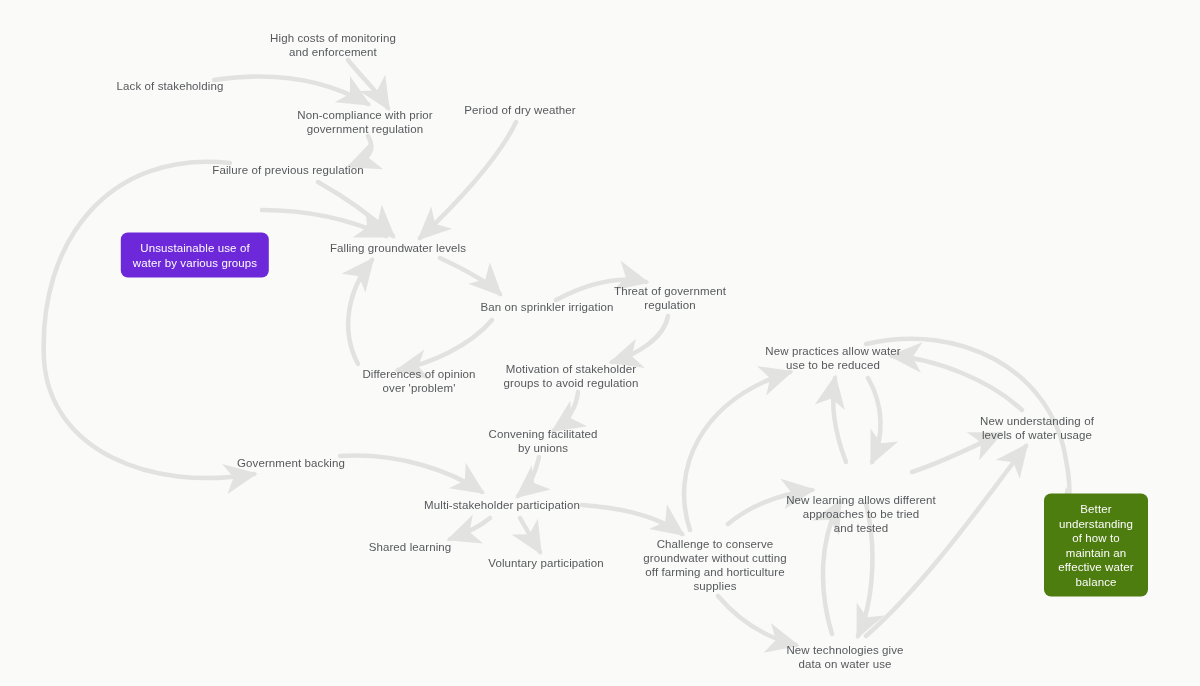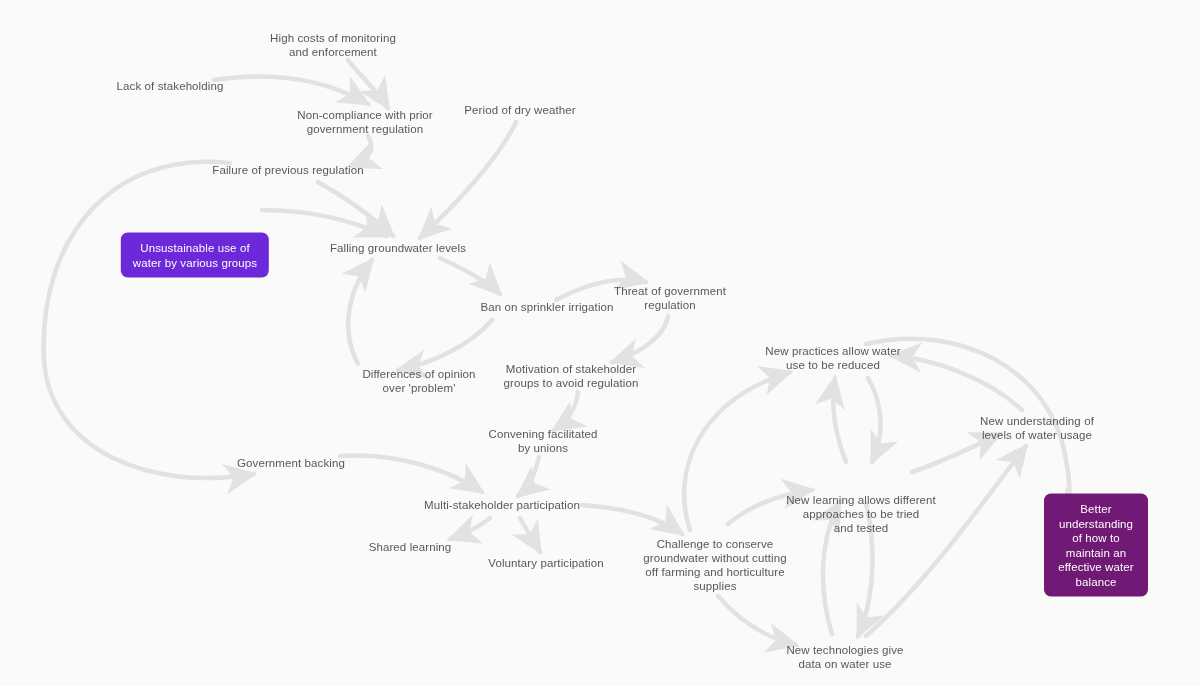--- a/index.html
+++ b/index.html
@@ -48,21 +48,21 @@
     padding: 8px 12px;
     color: #fdfdfd;
     line-height: 14.5px;
     box-sizing: border-box;
   }
   .node.chip.red {
     background: #6d28d9;
     margin-top: 40px;
   }
   .node.chip.green {
-    background: #701a75;
+    background: #4d7c0f;
   }
 </style>
 </head>
 <body>
 
 <div id="canvas">
 
   <svg id="edges" viewBox="0 0 1200 686" xmlns="http://www.w3.org/2000/svg">
     <defs>
       <marker id="arrowhead" markerWidth="9" markerHeight="9" refX="7.2" refY="4.5" orient="auto" markerUnits="strokeWidth">

